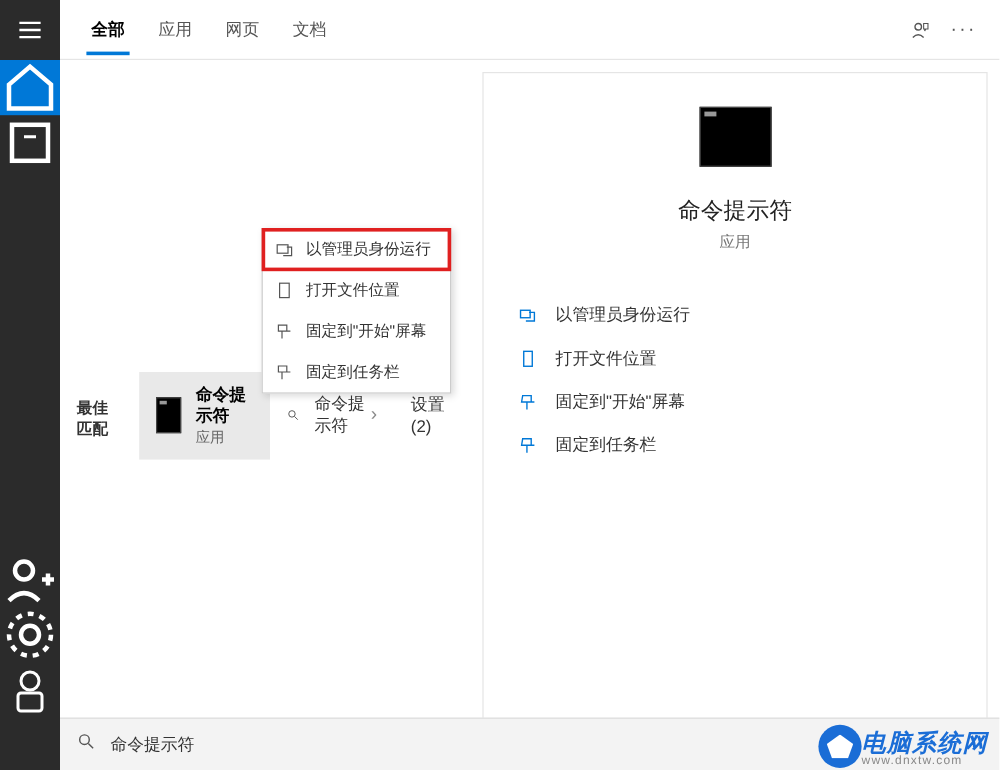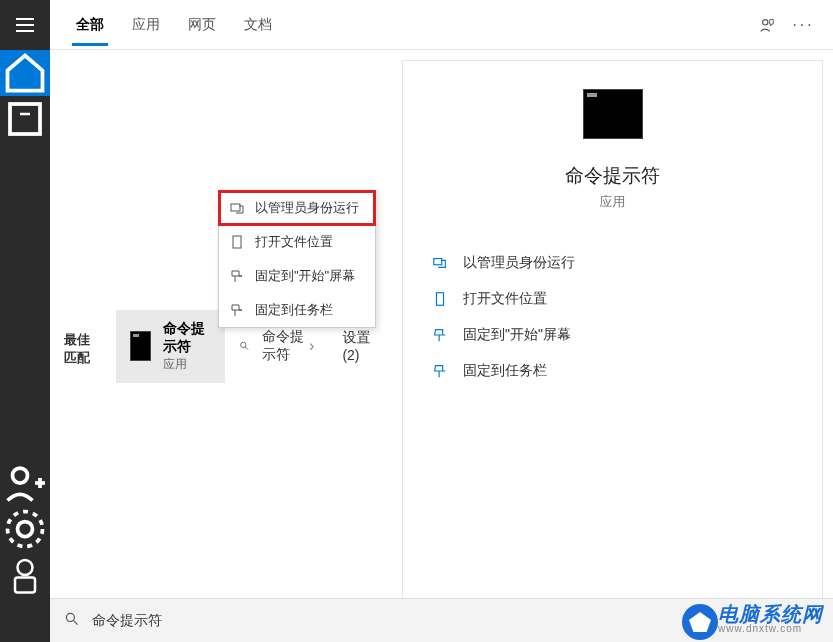--- a/index.html
+++ b/index.html
@@ -62,21 +62,21 @@
 .detail-panel .actions { width: 100%; display: flex; flex-direction: column; gap: 4px; }
 .detail-panel .action { display: flex; align-items: center; gap: 14px; padding: 7px 8px; font-size: 14px; color: #333; cursor: pointer; }
 .detail-panel .action .ico { width: 18px; height: 18px; display: flex; align-items: center; justify-content: center; color: #0078d7; }
 
 
 .searchbar { position: absolute; left: 50px; right: 0; bottom: 0; height: 44px; background: #f3f3f3; border-top: 1px solid #ddd; display: flex; align-items: center; padding: 0 14px; gap: 12px; }
 .searchbar .sicon { color: #555; }
 .searchbar .stext { font-size: 14px; color: #333; }
 
 
-.watermark { position: absolute; right: 10px; bottom: 2px; display: flex; align-items: flex-start; gap: 0; z-index: 20; }
+.watermark { position: absolute; right: 10px; bottom: 2px; display: flex; align-items: flex-end; gap: 0; z-index: 20; }
 .watermark .logo { width: 36px; height: 36px; border-radius: 50%; background: #1a6dd6; display: flex; align-items: center; justify-content: center; }
 .watermark .logo-inner { width: 22px; height: 20px; background: #fff; clip-path: polygon(50% 0, 100% 40%, 80% 100%, 20% 100%, 0 40%); position: relative; }
 .watermark .txt { display: flex; flex-direction: column; line-height: 1; }
 .watermark .txt .cn { font-size: 20px; font-weight: 700; color: #1a6dd6; font-style: italic; letter-spacing: 1px; }
 .watermark .txt .url { font-size: 10px; color: #888; letter-spacing: 1px; }
 
 .ico svg { width: 16px; height: 16px; }
 </style>
 </head>
 <body>

